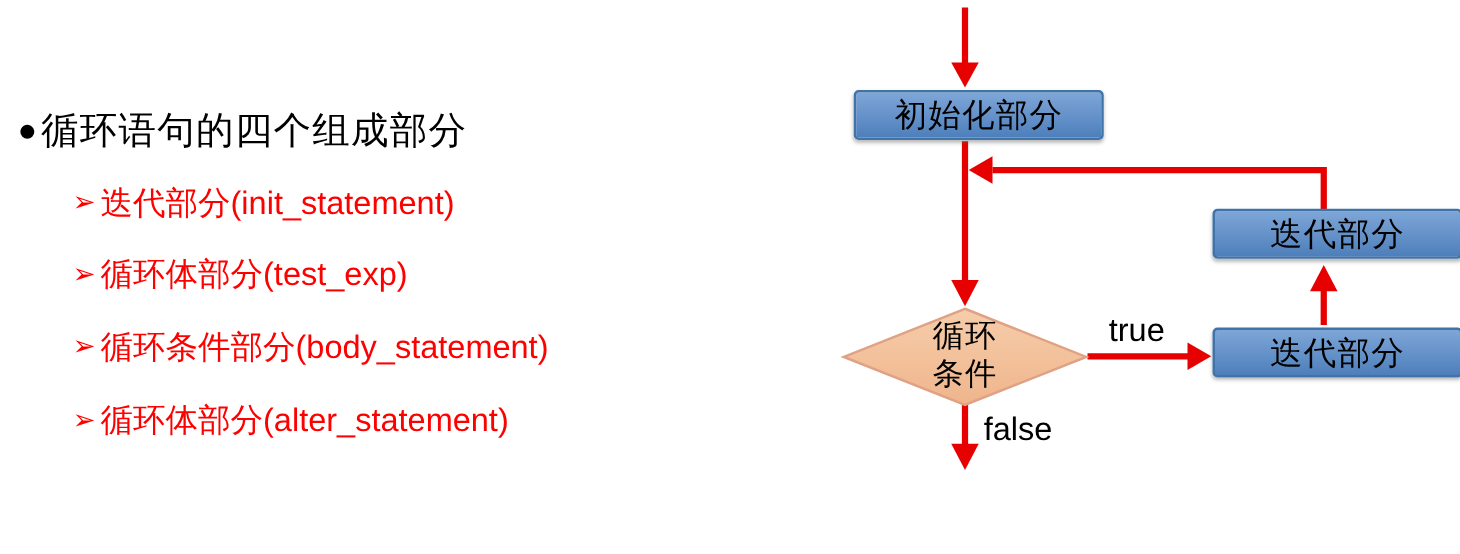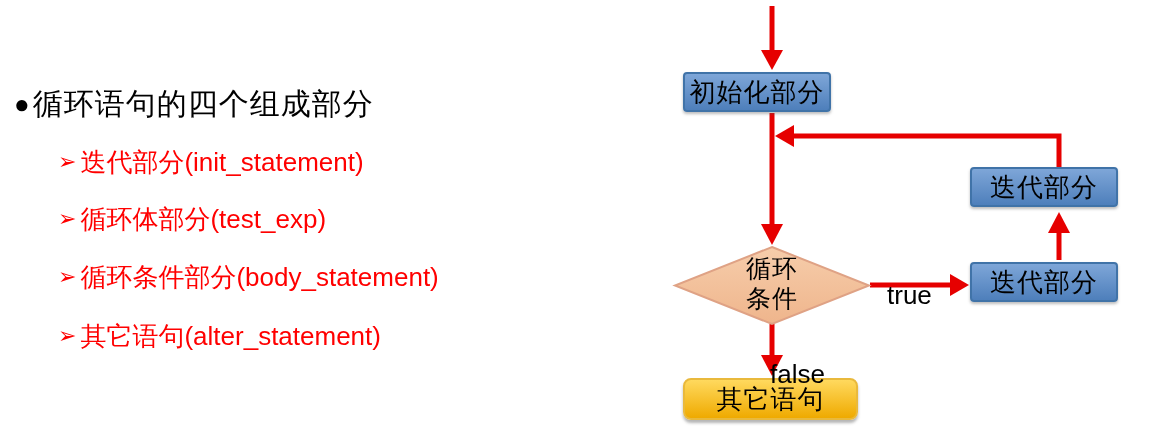--- a/index.html
+++ b/index.html
@@ -31,21 +31,21 @@
   }
   .item-1{top:147px;}
   .item-2{top:204px;}
   .item-3{top:262px;}
   .item-4{top:321px;}
 
   
   #arrow-layer{position:absolute;left:0;top:0;z-index:1;pointer-events:none;}
   .flow-box{
     position:absolute;z-index:2;
-    width:148px;height:40px;
+    width:200px;height:40px;
     display:flex;align-items:center;justify-content:center;
     font-family:"Liberation Serif",serif;
     font-size:26px;color:#000000;letter-spacing:1px;
     box-sizing:border-box;white-space:nowrap;
   }
   .process{
     background:linear-gradient(#7EA6D8,#4E7FBB);
     border:2px solid #4073A8;
     border-radius:4px;
     box-shadow:0 2px 3px rgba(90,90,90,0.4);
@@ -64,24 +64,24 @@
   #diamond-wrap{position:absolute;left:666px;top:243px;width:212px;height:85px;z-index:2;}
   #diamond-label{
     position:absolute;left:0;top:0;width:100%;height:100%;
     display:flex;flex-direction:column;align-items:center;justify-content:center;
     font-family:Liberation Mono, monospace;
     font-size:25px;line-height:1.2;color:#000000;letter-spacing:1px;
   }
   .edge-label{
     position:absolute;z-index:3;
     color:#000000;font-size:26px;
-    font-family:"Liberation Sans",sans-serif;white-space:nowrap;margin-top:31px;
+    font-family:"Liberation Sans",sans-serif;white-space:nowrap;
   }
   #true-label{left:887px;top:249px;}
-  #false-label{left:770px;top:328px;}
+  #false-label{left:787px;top:328px;}
 </style>
 </head>
 <body>
 
 <div id="canvas">
 
   <div>
     <div class="title-row">
       <span class="title-bullet">●</span>
       <span>循环语句的四个组成部分</span>
@@ -94,21 +94,21 @@
     <div class="list-item item-2">
       <span class="marker">➢</span>
       <span>循环体部分(test_exp)</span>
     </div>
     <div class="list-item item-3">
       <span class="marker">➢</span>
       <span>循环条件部分(body_statement)</span>
     </div>
     <div class="list-item item-4">
       <span class="marker">➢</span>
-      <span>其它语句(alter_statement)</span>
+      <span>循环体部分(alter_statement)</span>
     </div>
   </div>
 
   <svg id="arrow-layer" width="1168" height="443" viewBox="0 0 1168 443">
     <g stroke="#E60000" stroke-width="5" fill="none">
 
       <line x1="772" y1="6" x2="772" y2="52"></line>
 
       <line x1="772" y1="113" x2="772" y2="227"></line>
 
@@ -145,18 +145,17 @@
         </linearGradient>
       </defs>
       <polygon points="106,4 203,42.5 106,81 9,42.5" fill="url(#diamondGrad)" stroke="#DFA285" stroke-width="2"></polygon>
     </svg>
     <div id="diamond-label">
       <span>循环</span>
       <span>条件</span>
     </div>
   </div>
 
-  <div id="node-other" class="flow-box terminal">其它语句</div>
 
   <div id="true-label" class="edge-label">true</div>
   <div id="false-label" class="edge-label">false</div>
 
 </div>
 
 </body></html>

